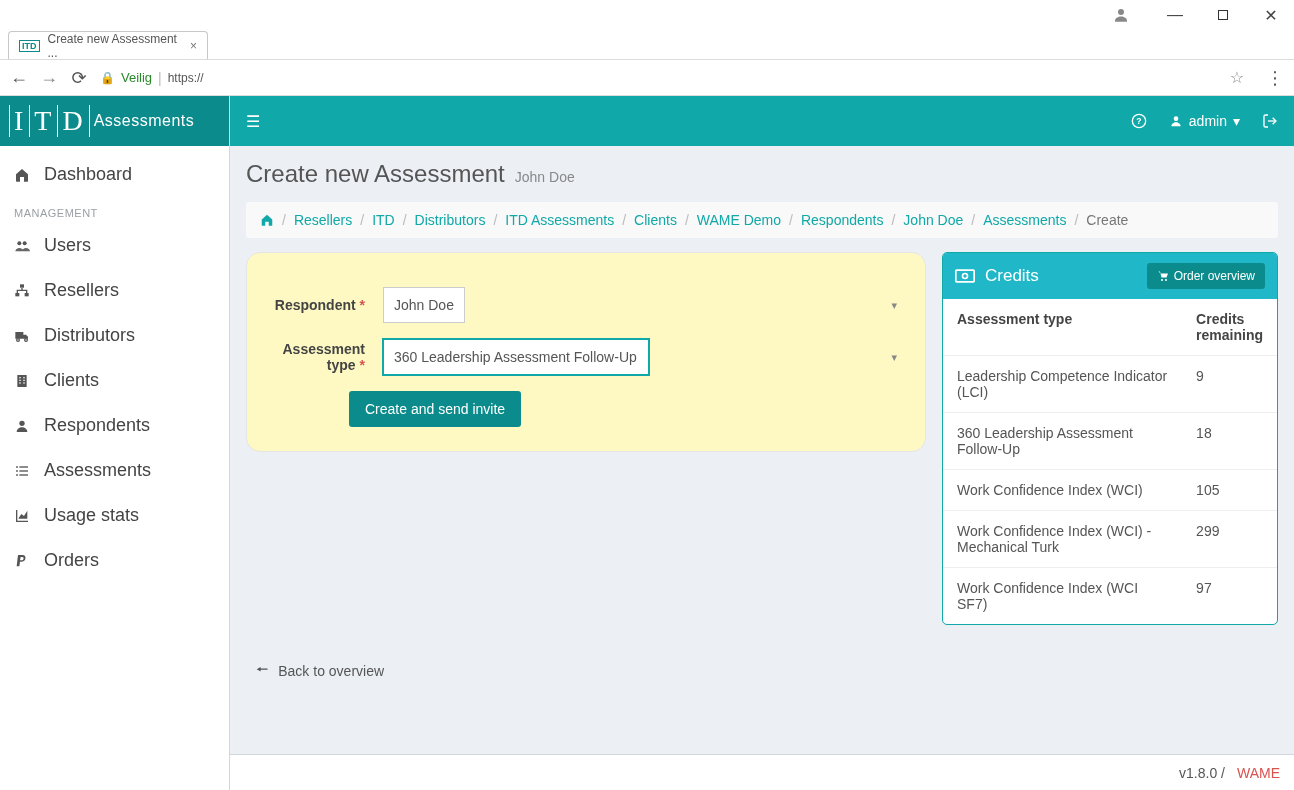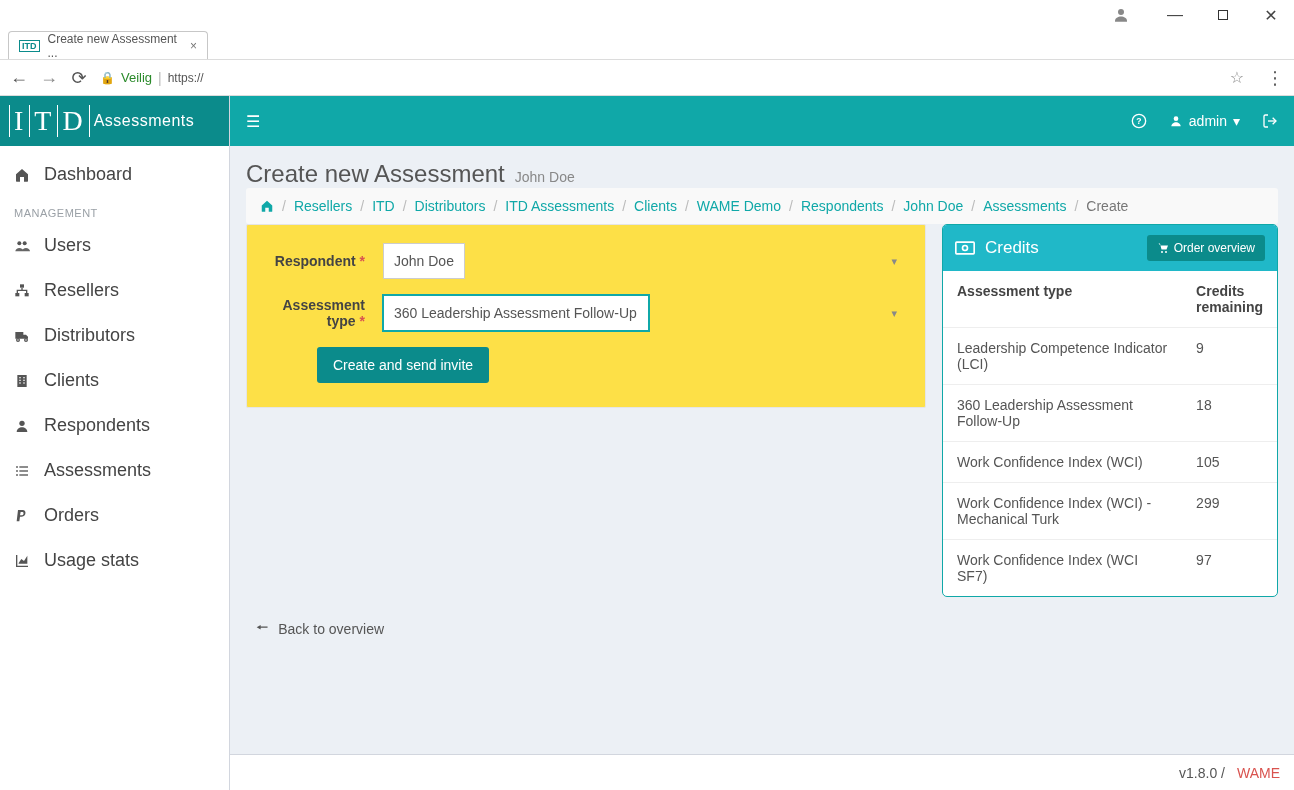--- a/index.html
+++ b/index.html
@@ -149,21 +149,21 @@
     padding: 0 16px;
   }
   .topbar .burger { font-size:16px; cursor:pointer; }
   .topbar .right { margin-left:auto; display:flex; align-items:center; gap:22px; }
   .topbar .right .ritem { cursor:pointer; display:flex; align-items:center; gap:6px; font-size:14px; }
 
   .content {
     padding: 14px 16px;
     display:flex;
     flex-direction:column;
-    gap:0;
+    gap:14px;
     flex:1;
     overflow:auto;
   }
   .page-title {
     font-size: 24px;
     font-weight: 400;
     color:#555;
     display:flex;
     align-items:baseline;
     gap:10px;
@@ -179,24 +179,24 @@
     gap:8px;
     align-items:center;
     font-size:14px;
   }
   .breadcrumb a { color:#10a8a8; cursor:pointer; }
   .breadcrumb .sep { color:#bbb; }
   .breadcrumb .current { color:#777; }
 
   .columns { display:flex; gap:16px; align-items:flex-start; }
   .form-panel {
-    background:#fde047;
+    background:#fef9c3;
     border:1px solid #e5e5e5;
-    border-radius:2px;
-    padding: 18px 18px 24px;
+    border-radius:14px;
+    padding: 34px 18px 24px;
     flex: 0 0 680px;
     display:flex;
     flex-direction:column;
     gap:16px;
   }
   .form-row { display:flex; align-items:center; gap:18px; }
   .form-row label { width:100px; text-align:right; font-weight:bold; color:#444; font-size:14px; }
   .form-row label .req { color:#d9534f; }
   .form-control {
     flex:1;
@@ -223,21 +223,21 @@
   .select-wrap.focused .form-control { border-color:#10a8a8; box-shadow:0 0 0 1px #10a8a8; }
   .btn-primary {
     background:#0b8b8b;
     color:#fff;
     border:none;
     border-radius:3px;
     padding:10px 16px;
     cursor:pointer;
     font-size:14px;
     align-self:flex-start;
-    margin-left:52px;
+    margin-left:84px;
   }
 
   .credits-panel {
     background:#fff;
     border:1px solid #10a8a8;
     border-radius:5px;
     flex:1;
     overflow:hidden;
   }
   .credits-head {
@@ -423,33 +423,33 @@
               <rect x="8" y="11" width="13" height="2"></rect>
               <rect x="3" y="17" width="3" height="2"></rect>
               <rect x="8" y="17" width="13" height="2"></rect>
             </svg>
         </span>
         <span>Assessments</span>
       </div>
       <div class="item">
         <span class="icon">
           <svg width="16" height="16" viewBox="0 0 24 24" fill="#555">
-              <path d="M6 3h7c3 0 5 2 4 6-1 3-3 4-6 4H9l-1 7H4zM10 6l-1 5h2c2 0 3-1 3.3-2.5C14.7 6.5 13 6 12 6z"></path>
-            </svg>
-        </span>
-        <span>Orders</span>
-      </div>
-      <div class="item">
-        <span class="icon">
-          <svg width="16" height="16" viewBox="0 0 24 24" fill="#555">
               <path d="M3 3v18h18v-2H5V3z"></path>
               <path d="M7 15l4-6 4 3 5-8v12H7z"></path>
             </svg>
         </span>
         <span>Usage stats</span>
+      </div>
+      <div class="item">
+        <span class="icon">
+          <svg width="16" height="16" viewBox="0 0 24 24" fill="#555">
+              <path d="M6 3h7c3 0 5 2 4 6-1 3-3 4-6 4H9l-1 7H4zM10 6l-1 5h2c2 0 3-1 3.3-2.5C14.7 6.5 13 6 12 6z"></path>
+            </svg>
+        </span>
+        <span>Orders</span>
       </div>
     </div>
   </div>
 
   <div class="main">
     <div class="topbar">
       <span class="burger">☰</span>
       <div class="right">
         <span class="ritem">
           <svg width="16" height="16" viewBox="0 0 24 24" fill="#fff">

